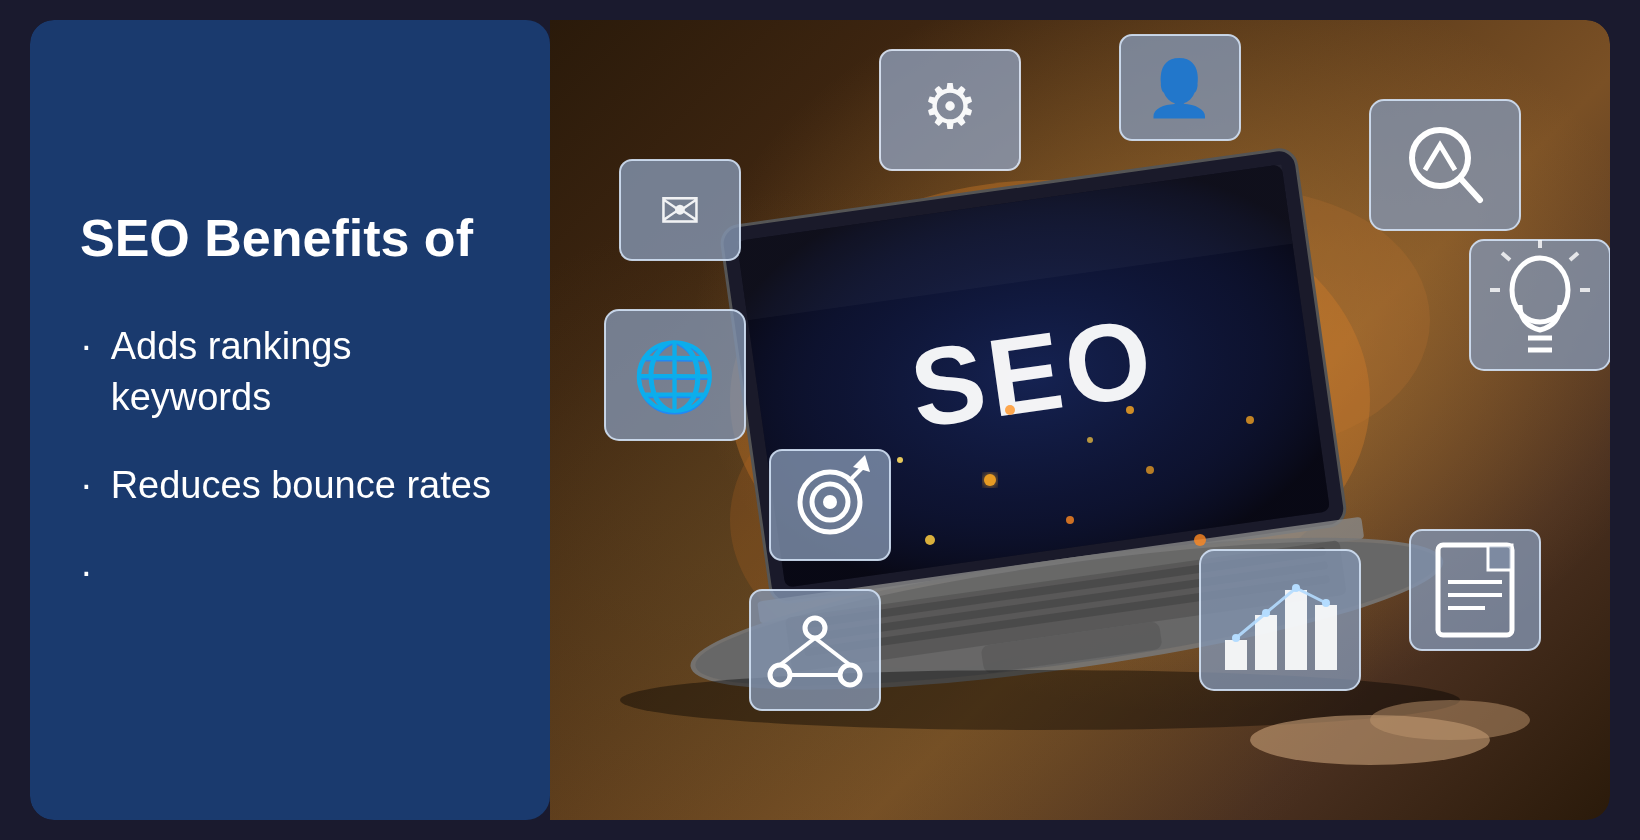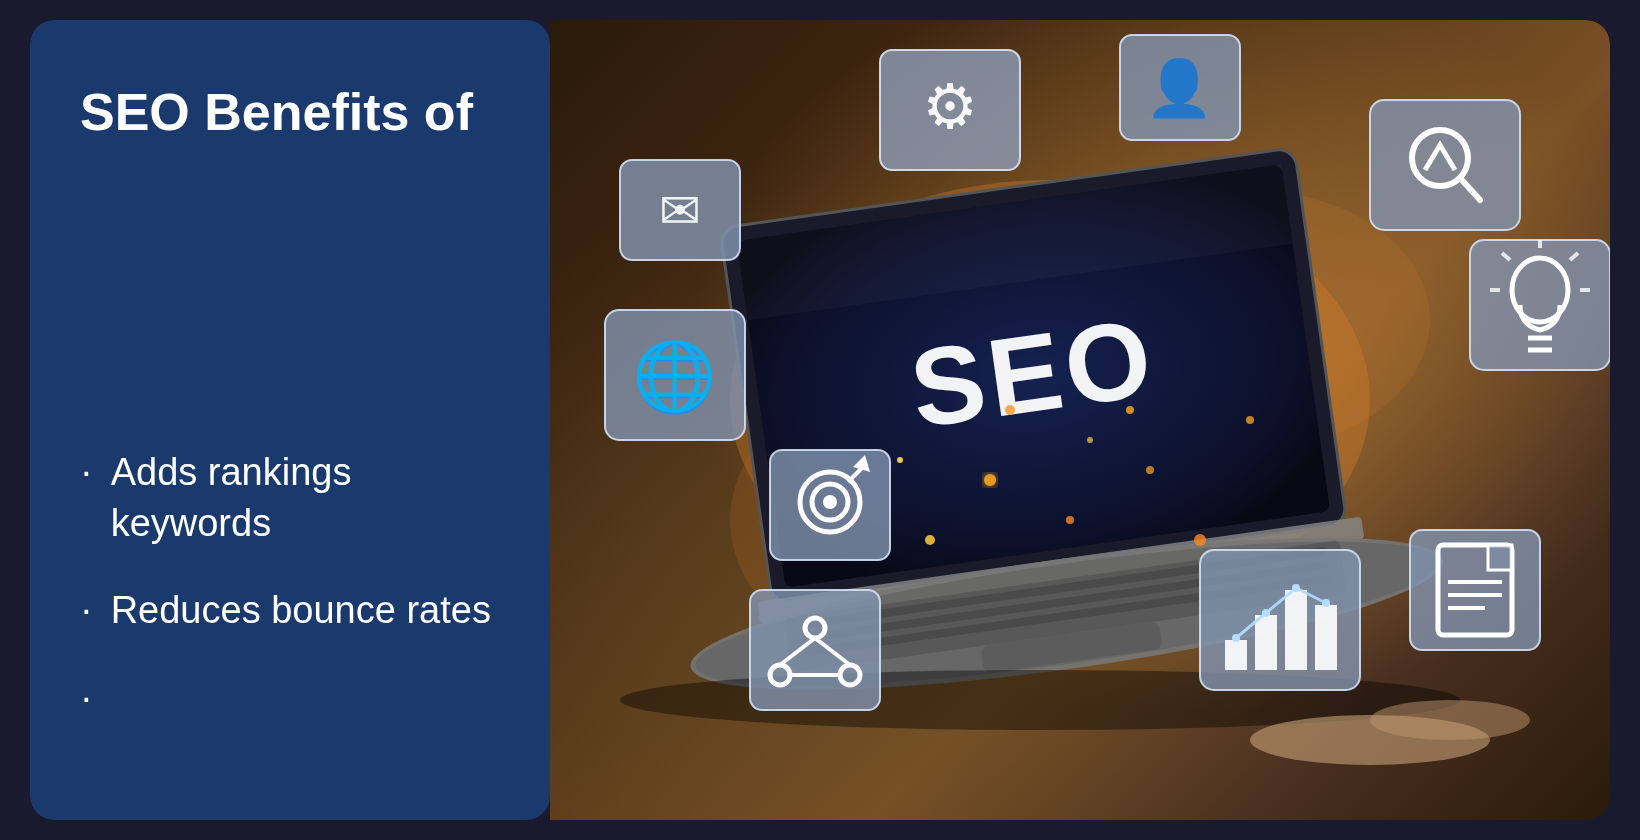--- a/index.html
+++ b/index.html
@@ -24,21 +24,21 @@
     }
 
     .left-panel {
       width: 520px;
       min-width: 520px;
       background: #1a3a6e;
       border-radius: 24px;
       padding: 60px 50px;
       display: flex;
       flex-direction: column;
-      justify-content: space-between;
+      justify-content: center;
       z-index: 2;
     }
 
     .main-title {
       color: #ffffff;
       font-size: 52px;
       font-weight: 600;
       line-height: 1.25;
       margin-bottom: 50px;
     }

